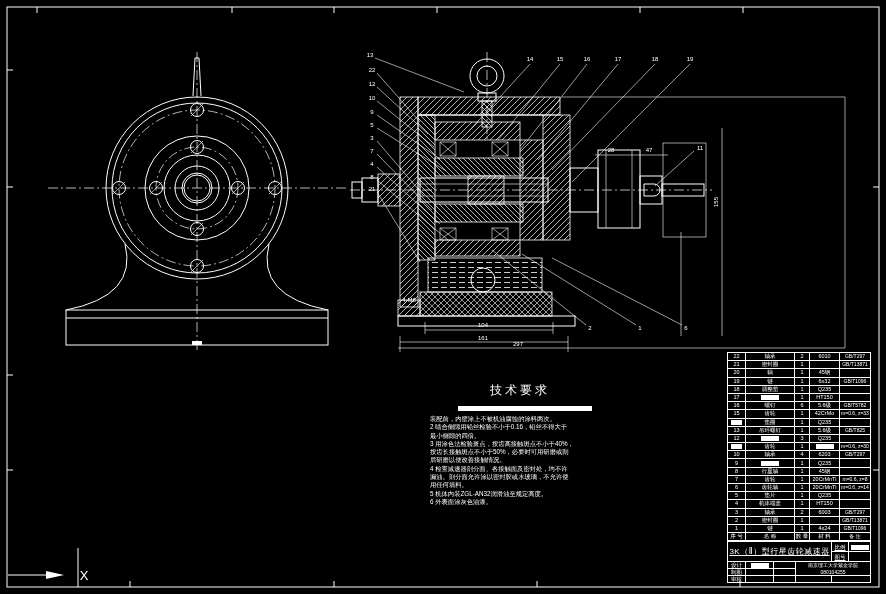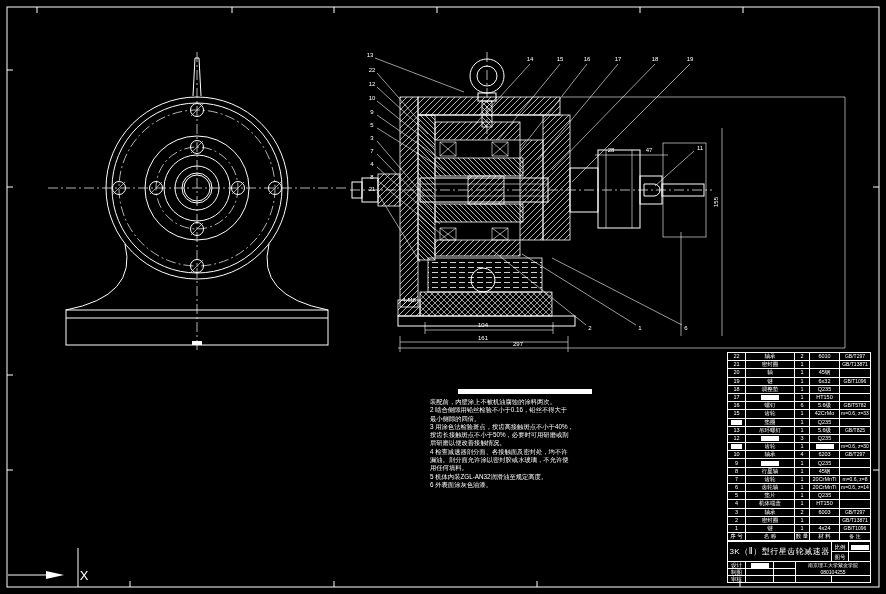--- a/index.html
+++ b/index.html
@@ -29,21 +29,21 @@
   .wbox{display:inline-block;background:#fff;height:5px;width:18px;vertical-align:middle;}
   .wbox-s{display:inline-block;background:#fff;height:5px;width:11px;vertical-align:middle;}
 
   
   .tblock{position:absolute;left:727px;top:541px;width:143px;}
   table.tb{border-collapse:collapse;table-layout:fixed;width:143px;}
   table.tb td{border:1px solid #fff;font-size:5.5px;line-height:6px;padding:0;
               text-align:center;overflow:hidden;white-space:nowrap;color:#fff;}
   table.tb td.big{font-size:8px;letter-spacing:0.5px;}
   table.tb td.org{font-size:5px;line-height:6.5px;}
-  .h11{height:10px;} .h8{height:7px;}
+  .h11{height:10px;text-decoration:underline;} .h8{height:7px;}
 </style>
 </head>
 <body>
 
 <div class="canvas">
 
 <svg width="886" height="594" viewBox="0 0 886 594">
   <defs>
     <pattern id="h1" width="6" height="6" patternUnits="userSpaceOnUse">
           <path d="M0,6 L6,0" stroke="#fff" stroke-width="0.7"></path>
@@ -249,20 +249,21 @@
 
   <g>
     <line class="ln" x1="8" y1="575" x2="46" y2="575"></line>
     <line class="ln" x1="78" y1="548" x2="78" y2="587"></line>
     <polygon points="46,571 46,579 64,575" fill="#fff"></polygon>
     <text class="viewlbl" x="84" y="580">X</text>
   </g>
 </svg>
 
 <div class="tech">
+  <div class="tech-title">技术要求</div>
   <div class="tech-bar"></div>
   <div class="tech-lines" id="tech-lines">
         <div>装配前，内壁涂上不被机油腐蚀的涂料两次。</div>
         <div>2 啮合侧隙用铅丝检验不小于0.16，铅丝不得大于</div>
         <div>最小侧隙的四倍。</div>
         <div>3 用涂色法检验斑点，按齿高接触斑点不小于40%，</div>
         <div>按齿长接触斑点不小于50%，必要时可用研磨或刮</div>
         <div>后研磨以便改善接触情况。</div>
         <div>4 检查减速器剖分面、各接触面及密封处，均不许</div>
         <div>漏油。剖分面允许涂以密封胶或水玻璃，不允许使</div>

